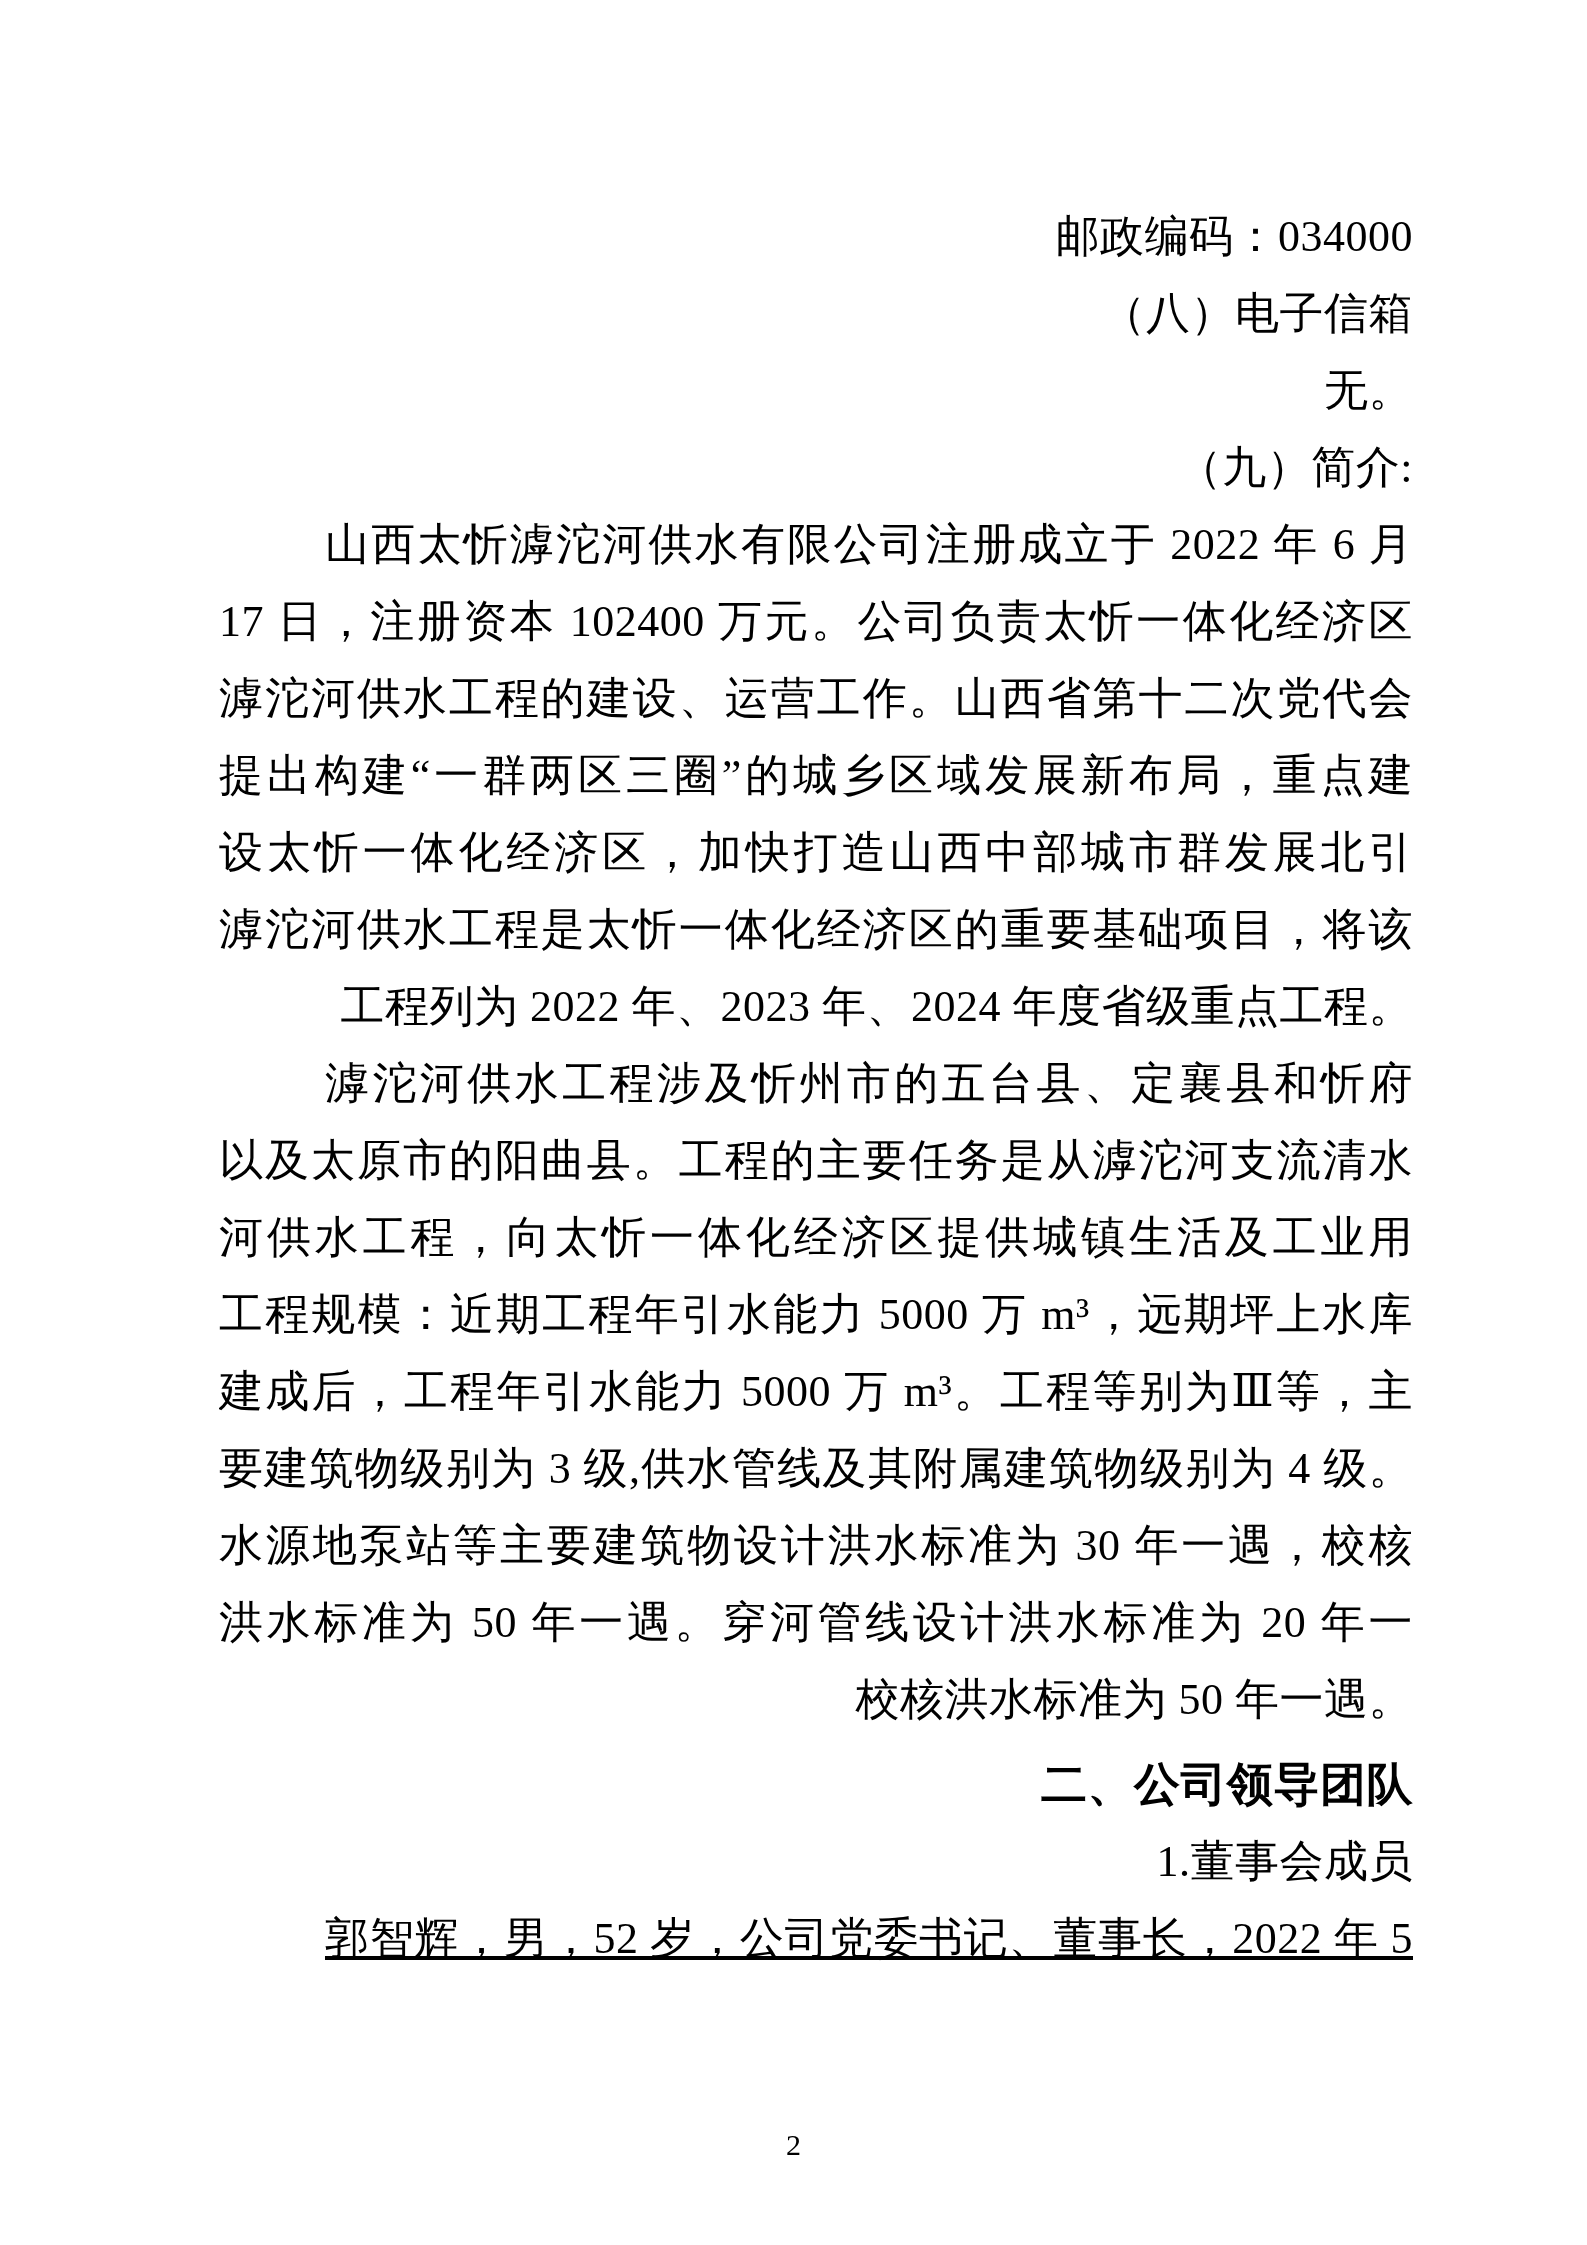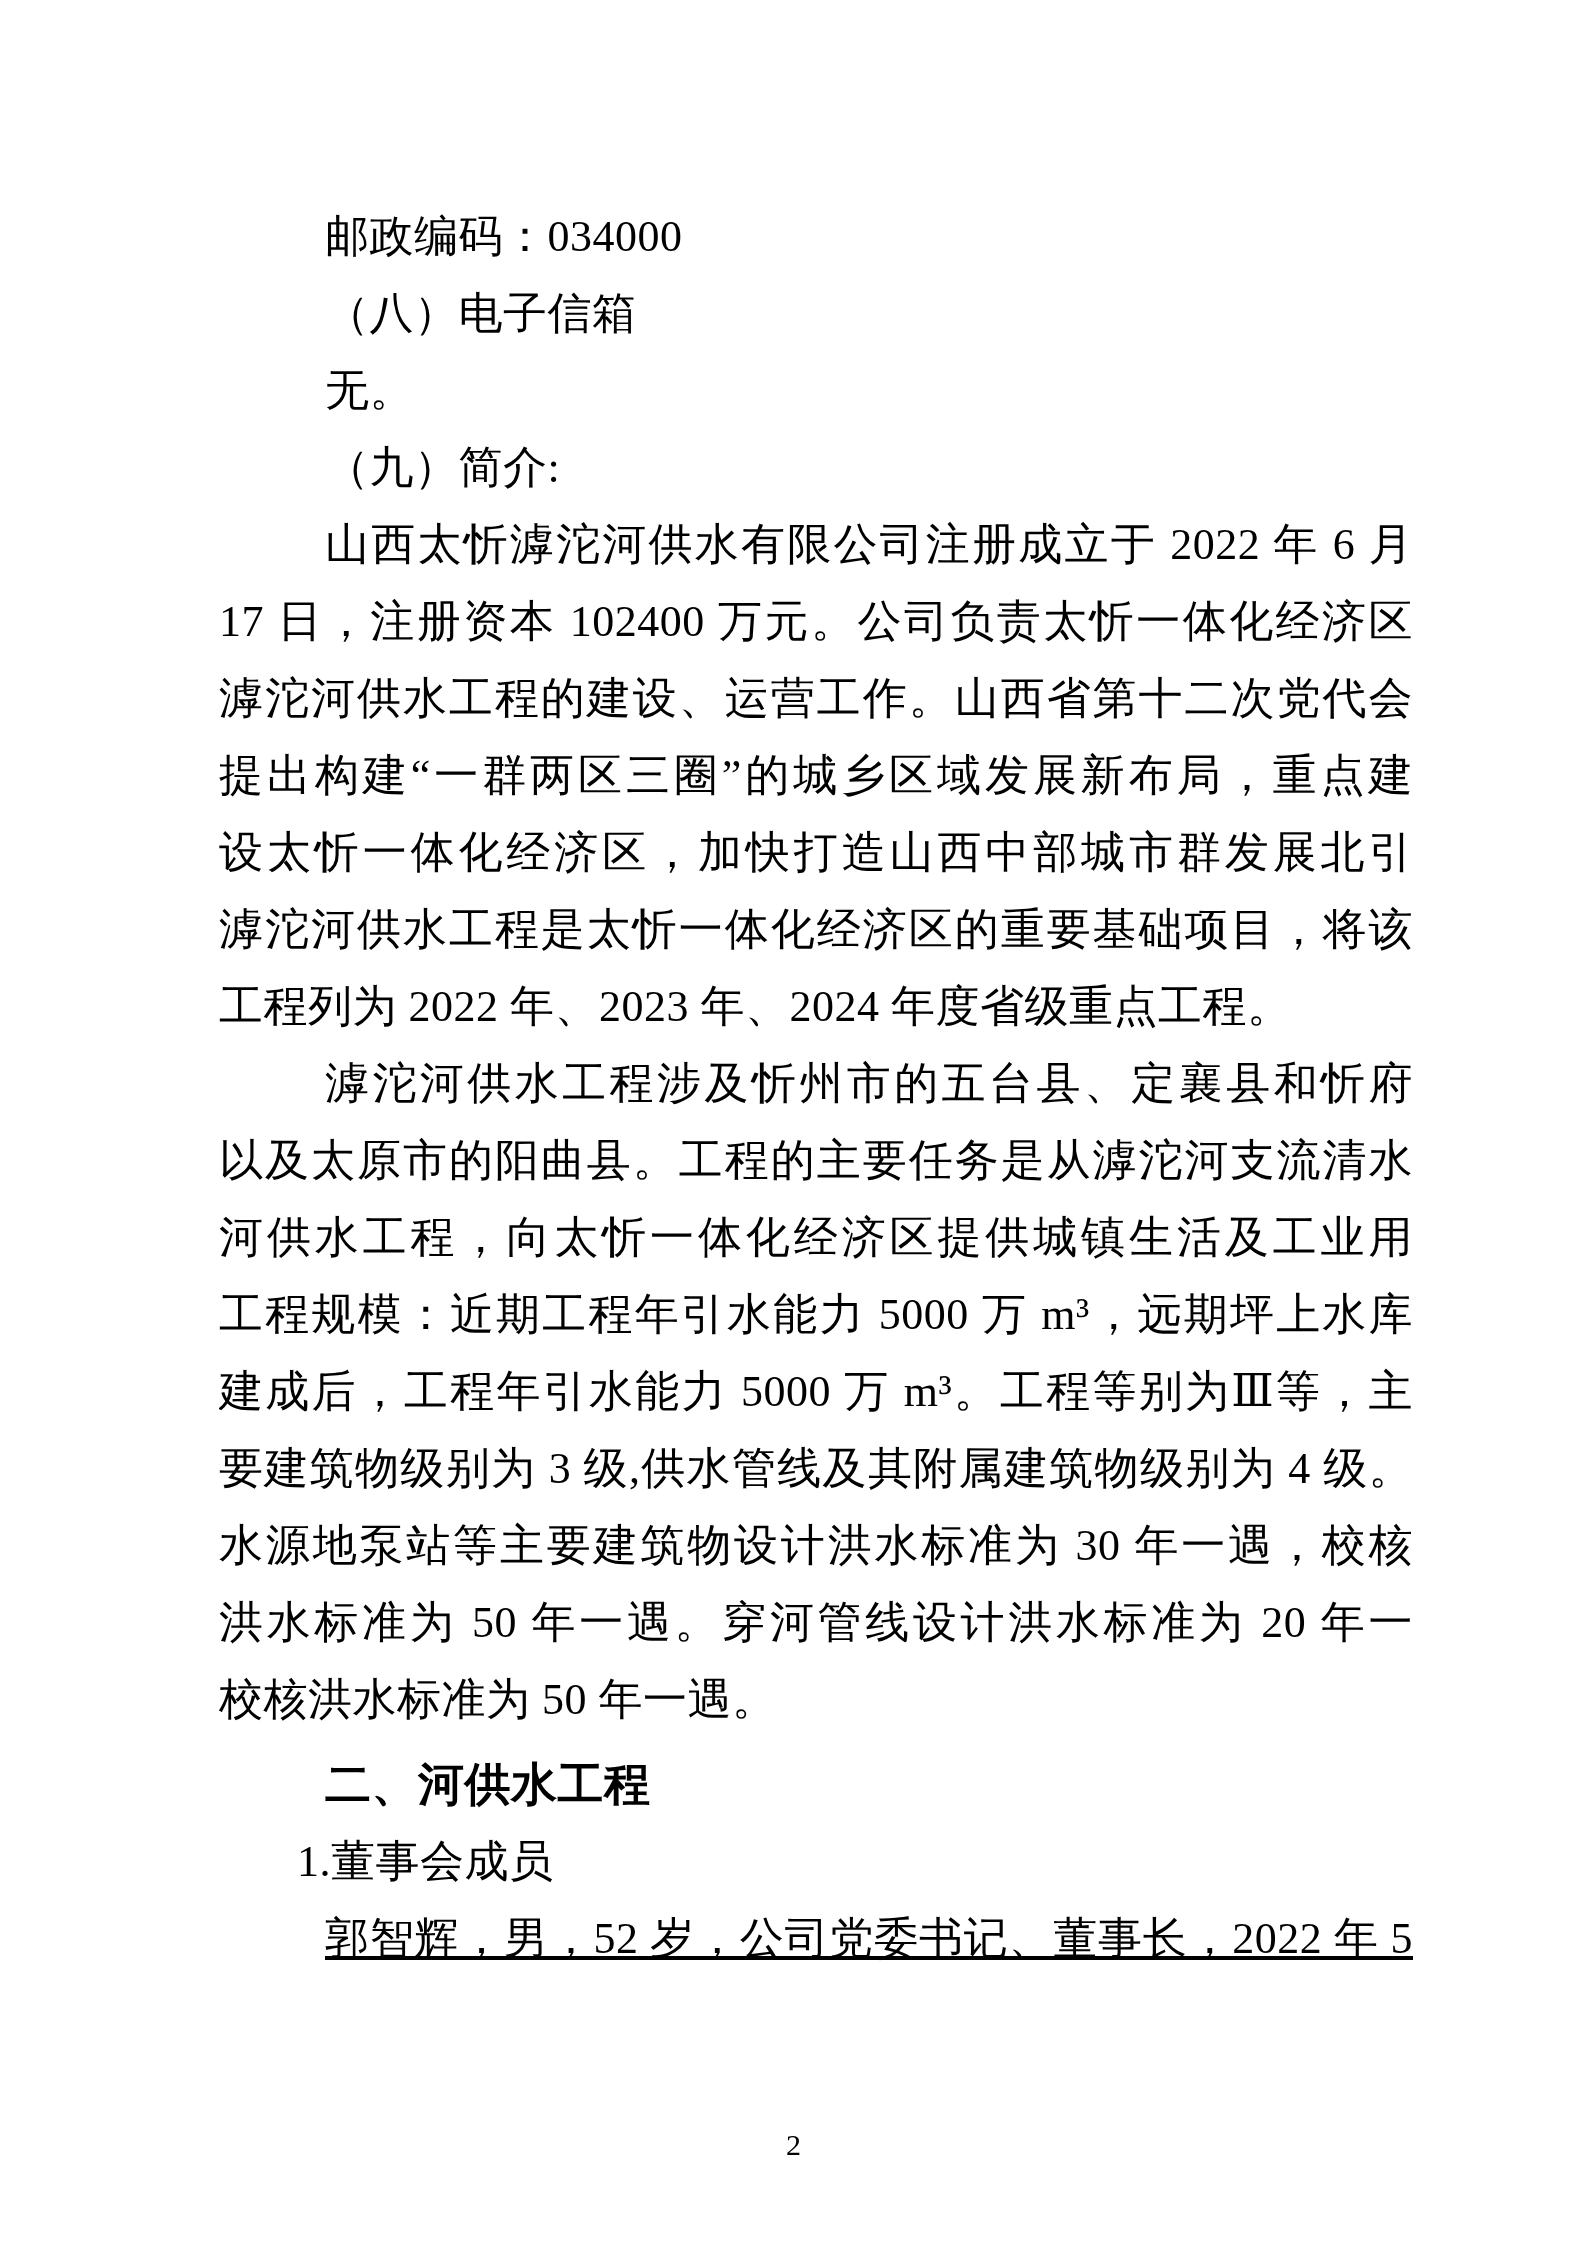--- a/index.html
+++ b/index.html
@@ -20,21 +20,21 @@
     position: absolute;
     left: 219px;
     top: 198px;
     width: 1194px;
   }
   .line {
     height: 77px;
     line-height: 77px;
     font-size: 44px;
     white-space: nowrap;
-    text-align: left;
+    text-align: right;
     letter-spacing: 0.5px;
   }
   .line.fill {
     white-space: normal;
     text-align: justify;
     text-align-last: justify;
     text-justify: inter-character;
     overflow: hidden;
   }
   .line.heading {
@@ -72,18 +72,18 @@
       <div class="line">工程列为 2022 年、2023 年、2024 年度省级重点工程。</div>
       <div class="line fill" style="padding-left: 106px;">滹沱河供水工程涉及忻州市的五台县、定襄县和忻府区，</div>
       <div class="line fill">以及太原市的阳曲县。工程的主要任务是从滹沱河支流清水</div>
       <div class="line fill">河供水工程，向太忻一体化经济区提供城镇生活及工业用水。</div>
       <div class="line fill">工程规模：近期工程年引水能力 5000 万 m³，远期坪上水库</div>
       <div class="line fill">建成后，工程年引水能力 5000 万 m³。工程等别为Ⅲ等，主</div>
       <div class="line fill">要建筑物级别为 3 级,供水管线及其附属建筑物级别为 4 级。</div>
       <div class="line fill">水源地泵站等主要建筑物设计洪水标准为 30 年一遇，校核</div>
       <div class="line fill">洪水标准为 50 年一遇。穿河管线设计洪水标准为 20 年一遇，</div>
       <div class="line">校核洪水标准为 50 年一遇。</div>
-      <div class="line heading" style="padding-left: 106px;">二、河供水工程</div>
+      <div class="line heading" style="padding-left: 106px;">二、公司领导团队</div>
       <div class="line" style="padding-left: 78px;">1.董事会成员</div>
       <div class="line fill" style="padding-left: 106px; text-decoration: underline;">郭智辉，男，52 岁，公司党委书记、董事长，2022 年 5</div>
     </div>
   <div class="footer">2</div>
 </div>
 
 </body></html>

